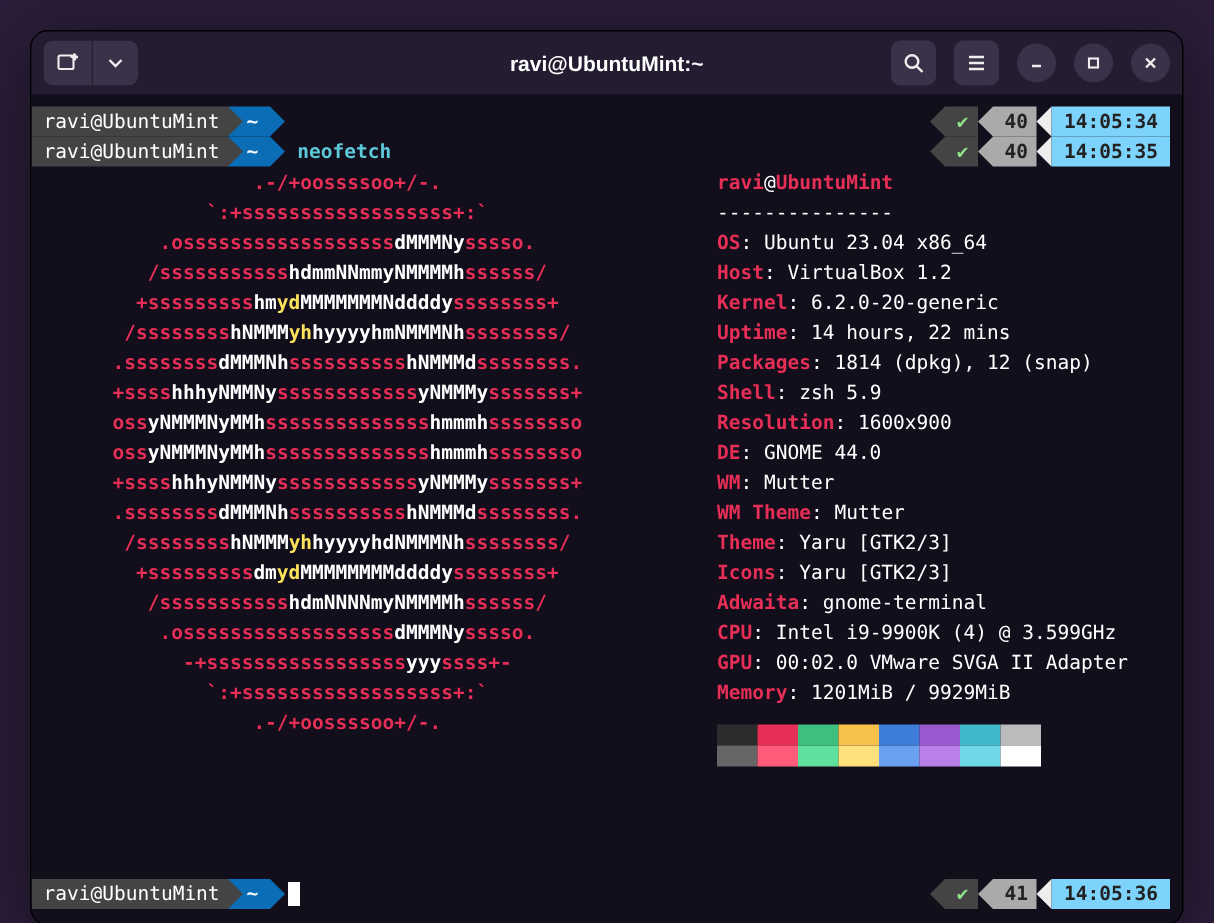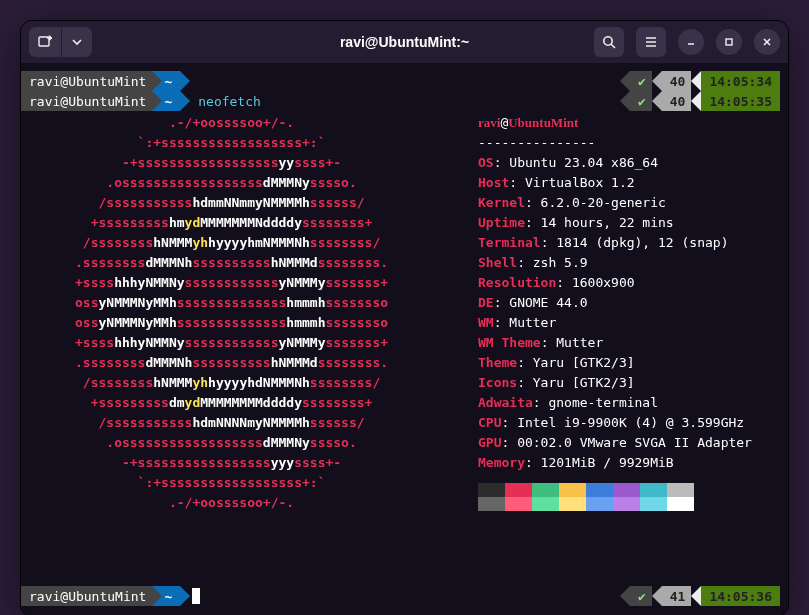--- a/index.html
+++ b/index.html
@@ -30,37 +30,37 @@
     position:absolute;top:42px;left:0;right:0;bottom:0;background:#120e1c;
     color:#ddd;padding:8px 0 2px 0;font-size:13px;line-height:19px;
     overflow:hidden;
   }
   .line{display:flex;align-items:center;position:relative;height:20px;}
   .prompt-seg{display:inline-flex;align-items:center;height:20px;}
   .seg-user{background:#444;color:#fff;padding:0 6px 0 8px;}
   .seg-user-arrow{width:0;height:0;border-top:10px solid transparent;border-bottom:10px solid transparent;border-left:10px solid #444;position:relative;z-index:2;}
   .seg-dir{background:#0a6db5;color:#fff;padding:0 8px 0 12px;margin-left:-10px;font-weight:bold;}
   .seg-dir-arrow{width:0;height:0;border-top:10px solid transparent;border-bottom:10px solid transparent;border-left:10px solid #0a6db5;position:relative;z-index:2;}
-  .seg-input{padding-left:8px;color:#5cc9d8;}
+  .seg-input{padding-left:8px;color:#5cc9d8;font-weight:bold;}
   .rprompt{position:absolute;right:8px;top:0;display:flex;align-items:center;height:20px;}
   .rseg-check{background:#444;color:#8fe388;padding:0 6px 0 8px;}
   .rseg-check-arrow{width:0;height:0;border-top:10px solid transparent;border-bottom:10px solid transparent;border-right:10px solid #444;}
   .rseg-n{background:#aaa;color:#222;padding:0 6px 0 8px;font-weight:bold;}
   .rseg-n-arrow{width:0;height:0;border-top:10px solid transparent;border-bottom:10px solid transparent;border-right:10px solid #aaa;}
-  .rseg-t{background:#4d7c0f;color:#222;padding:0 8px 0 8px;font-weight:bold;}
+  .rseg-t{background:#7dd3fc;color:#222;padding:0 8px 0 8px;font-weight:bold;}
   .rseg-t-arrow{width:0;height:0;border-top:10px solid transparent;border-bottom:10px solid transparent;border-right:10px solid #eee;}
   .ascii-area{display:flex;margin-top:2px;margin-left:48px;}
   .ascii-col{width:395px;padding-left:6px;}
   .info-col{flex:1;padding-left:8px;}
   .ascii-line{white-space:pre;font-family:inherit;letter-spacing:0;font-weight:bold;line-height:20px;}
   .r{color:#e62e56;} .w{color:#fff;} .y{color:#fbe25a;}
   .info-line{line-height:20px;white-space:pre;}
   .k{color:#e62e56;font-weight:bold;}
   .v{color:#fff;}
-  .host-line .u{color:#e62e56;font-weight:bold;font-family:Liberation Serif, serif;}
+  .host-line .u{color:#e62e56;font-weight:bold;}
   .host-line .at{color:#fff;}
   .dashes{color:#fff;}
   .swatches{margin-top:10px;display:flex;}
   .sw{width:27px;height:14px;}
   .row2{margin-top:0px;}
   .cursor-block{display:inline-block;width:8px;height:16px;background:#fff;vertical-align:middle;margin-left:2px;}
   .prompt-bottom{position:absolute;bottom:10px;left:0;right:0;}
   svg{display:block;}
 </style>
 </head>
@@ -152,21 +152,20 @@
         <span class="prompt-seg rseg-n">40</span>
         <span class="rseg-t-arrow"></span>
         <span class="prompt-seg rseg-t">14:05:35</span>
       </div>
     </div>
 
     <div class="ascii-area">
       <div class="ascii-col" id="ascii-col">
           <div class="ascii-line"><span class="r">            .-/+oossssoo+/-.            </span></div>
           <div class="ascii-line"><span class="r">        `:+ssssssssssssssssss+:`        </span></div>
-          <div class="ascii-line"><span class="r">      -+ssssssssssssssssss</span><span class="w">yy</span><span class="r">ssss+-</span></div>
           <div class="ascii-line"><span class="r">    .ossssssssssssssssss</span><span class="w">dMMMNy</span><span class="r">sssso.</span></div>
           <div class="ascii-line"><span class="r">   /sssssssssss</span><span class="w">hdmmNNmmyNMMMMh</span><span class="r">ssssss/</span></div>
           <div class="ascii-line"><span class="r">  +sssssssss</span><span class="w">hm</span><span class="y">yd</span><span class="w">MMMMMMMNddddy</span><span class="r">ssssssss+</span></div>
           <div class="ascii-line"><span class="r"> /ssssssss</span><span class="w">hNMMM</span><span class="y">yh</span><span class="w">hyyyyhmNMMMNh</span><span class="r">ssssssss/</span></div>
           <div class="ascii-line"><span class="r">.ssssssss</span><span class="w">dMMMNh</span><span class="r">ssssssssss</span><span class="w">hNMMMd</span><span class="r">ssssssss.</span></div>
           <div class="ascii-line"><span class="r">+ssss</span><span class="w">hhhyNMMNy</span><span class="r">ssssssssssss</span><span class="w">yNMMMy</span><span class="r">sssssss+</span></div>
           <div class="ascii-line"><span class="r">oss</span><span class="w">yNMMMNyMMh</span><span class="r">ssssssssssssss</span><span class="w">hmmmh</span><span class="r">ssssssso</span></div>
           <div class="ascii-line"><span class="r">oss</span><span class="w">yNMMMNyMMh</span><span class="r">ssssssssssssss</span><span class="w">hmmmh</span><span class="r">ssssssso</span></div>
           <div class="ascii-line"><span class="r">+ssss</span><span class="w">hhhyNMMNy</span><span class="r">ssssssssssss</span><span class="w">yNMMMy</span><span class="r">sssssss+</span></div>
           <div class="ascii-line"><span class="r">.ssssssss</span><span class="w">dMMMNh</span><span class="r">ssssssssss</span><span class="w">hNMMMd</span><span class="r">ssssssss.</span></div>
@@ -179,21 +178,21 @@
           <div class="ascii-line"><span class="r">            .-/+oossssoo+/-.</span></div>
         </div>
       <div class="info-col">
         <div class="info-line host-line"><span class="u">ravi</span><span class="at">@</span><span class="u">UbuntuMint</span></div>
         <div class="info-line dashes">---------------</div>
         <div id="info-rows">
             <div class="info-line"><span class="k">OS</span><span class="v">: Ubuntu 23.04 x86_64</span></div>
             <div class="info-line"><span class="k">Host</span><span class="v">: VirtualBox 1.2</span></div>
             <div class="info-line"><span class="k">Kernel</span><span class="v">: 6.2.0-20-generic</span></div>
             <div class="info-line"><span class="k">Uptime</span><span class="v">: 14 hours, 22 mins</span></div>
-            <div class="info-line"><span class="k">Terminal</span><span class="v">: 1814 (dpkg), 12 (snap)</span></div>
+            <div class="info-line"><span class="k">Packages</span><span class="v">: 1814 (dpkg), 12 (snap)</span></div>
             <div class="info-line"><span class="k">Shell</span><span class="v">: zsh 5.9</span></div>
             <div class="info-line"><span class="k">Resolution</span><span class="v">: 1600x900</span></div>
             <div class="info-line"><span class="k">DE</span><span class="v">: GNOME 44.0</span></div>
             <div class="info-line"><span class="k">WM</span><span class="v">: Mutter</span></div>
             <div class="info-line"><span class="k">WM Theme</span><span class="v">: Mutter</span></div>
             <div class="info-line"><span class="k">Theme</span><span class="v">: Yaru [GTK2/3]</span></div>
             <div class="info-line"><span class="k">Icons</span><span class="v">: Yaru [GTK2/3]</span></div>
             <div class="info-line"><span class="k">Adwaita</span><span class="v">: gnome-terminal</span></div>
             <div class="info-line"><span class="k">CPU</span><span class="v">: Intel i9-9900K (4) @ 3.599GHz</span></div>
             <div class="info-line"><span class="k">GPU</span><span class="v">: 00:02.0 VMware SVGA II Adapter</span></div>

